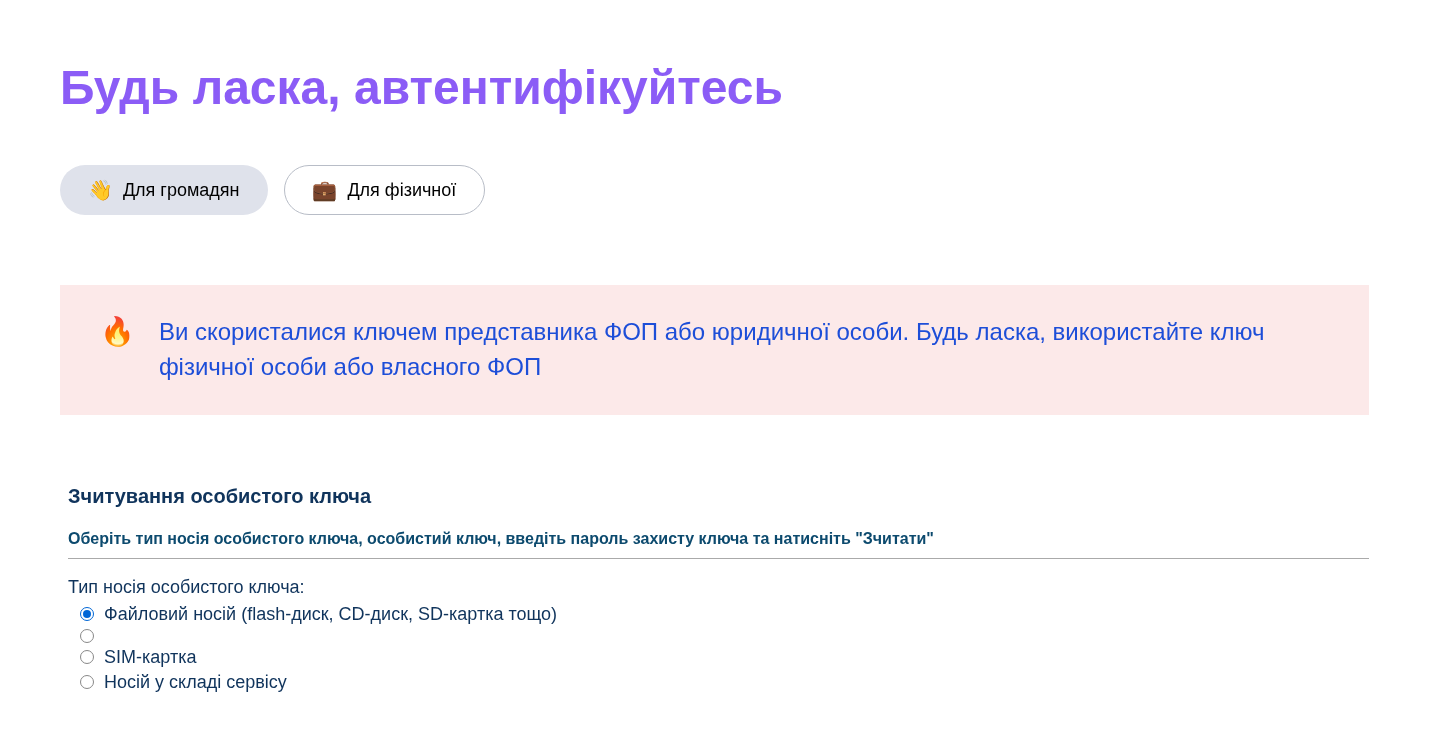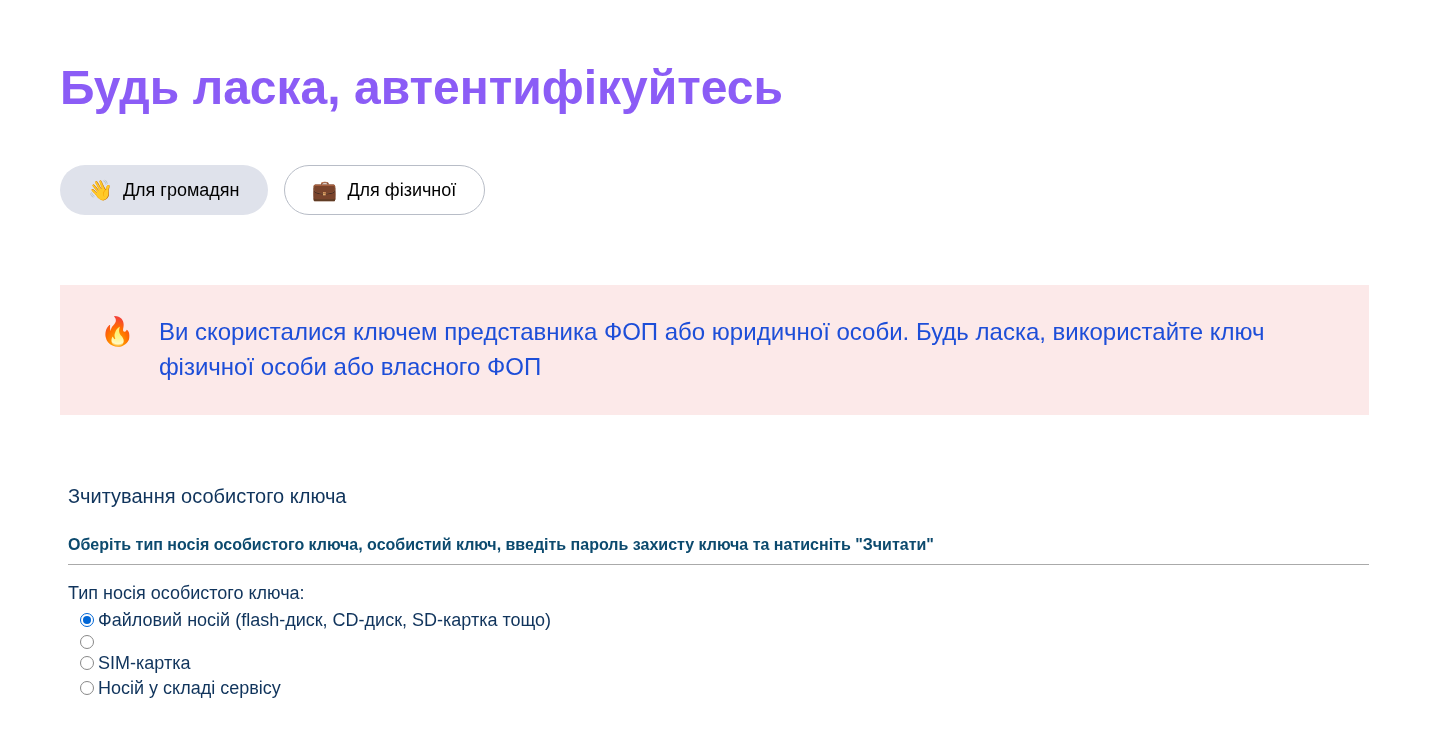--- a/index.html
+++ b/index.html
@@ -71,23 +71,23 @@
     .alert-text {
       font-size: 24px;
       line-height: 1.45;
       color: #1d4ed8;
     }
     .key-section {
       padding-left: 8px;
     }
     .key-title {
       font-size: 20px;
-      font-weight: 400;
+      font-weight: 700;
       color: #10345c;
-      margin-bottom: 28px;
+      margin-bottom: 22px;
     }
     .key-instruction {
       font-size: 16px;
       font-weight: 700;
       color: #0c4a6e;
       margin-bottom: 10px;
     }
     .divider {
       height: 1px;
       background: #aaa;
@@ -100,21 +100,21 @@
     }
     .radio-list {
       display: flex;
       flex-direction: column;
       gap: 4px;
       padding-left: 12px;
     }
     .radio-item {
       display: flex;
       align-items: center;
-      gap: 4px;
+      gap: 10px;
     }
     .radio-circle {
       width: 14px;
       height: 14px;
       border-radius: 50%;
       border: 1.5px solid #888;
       flex-shrink: 0;
       display: flex;
       align-items: center;
       justify-content: center;

